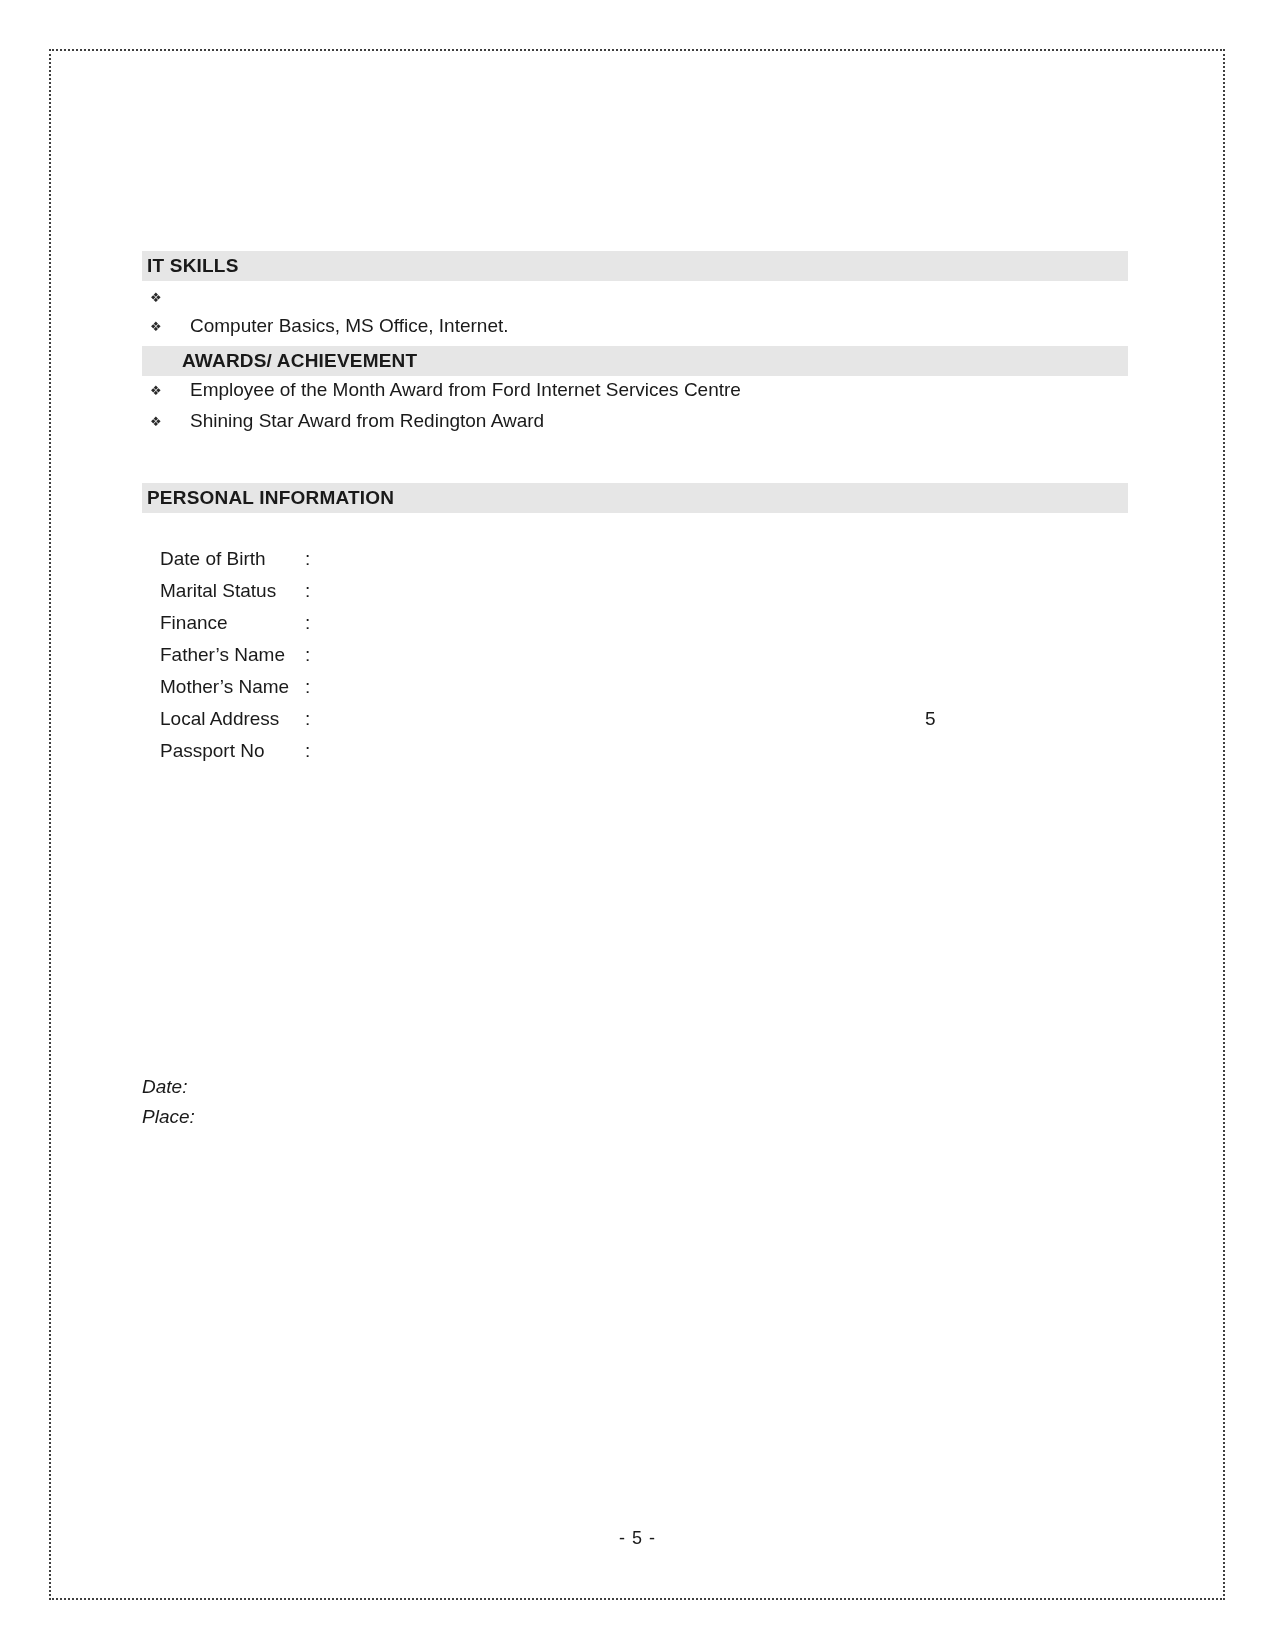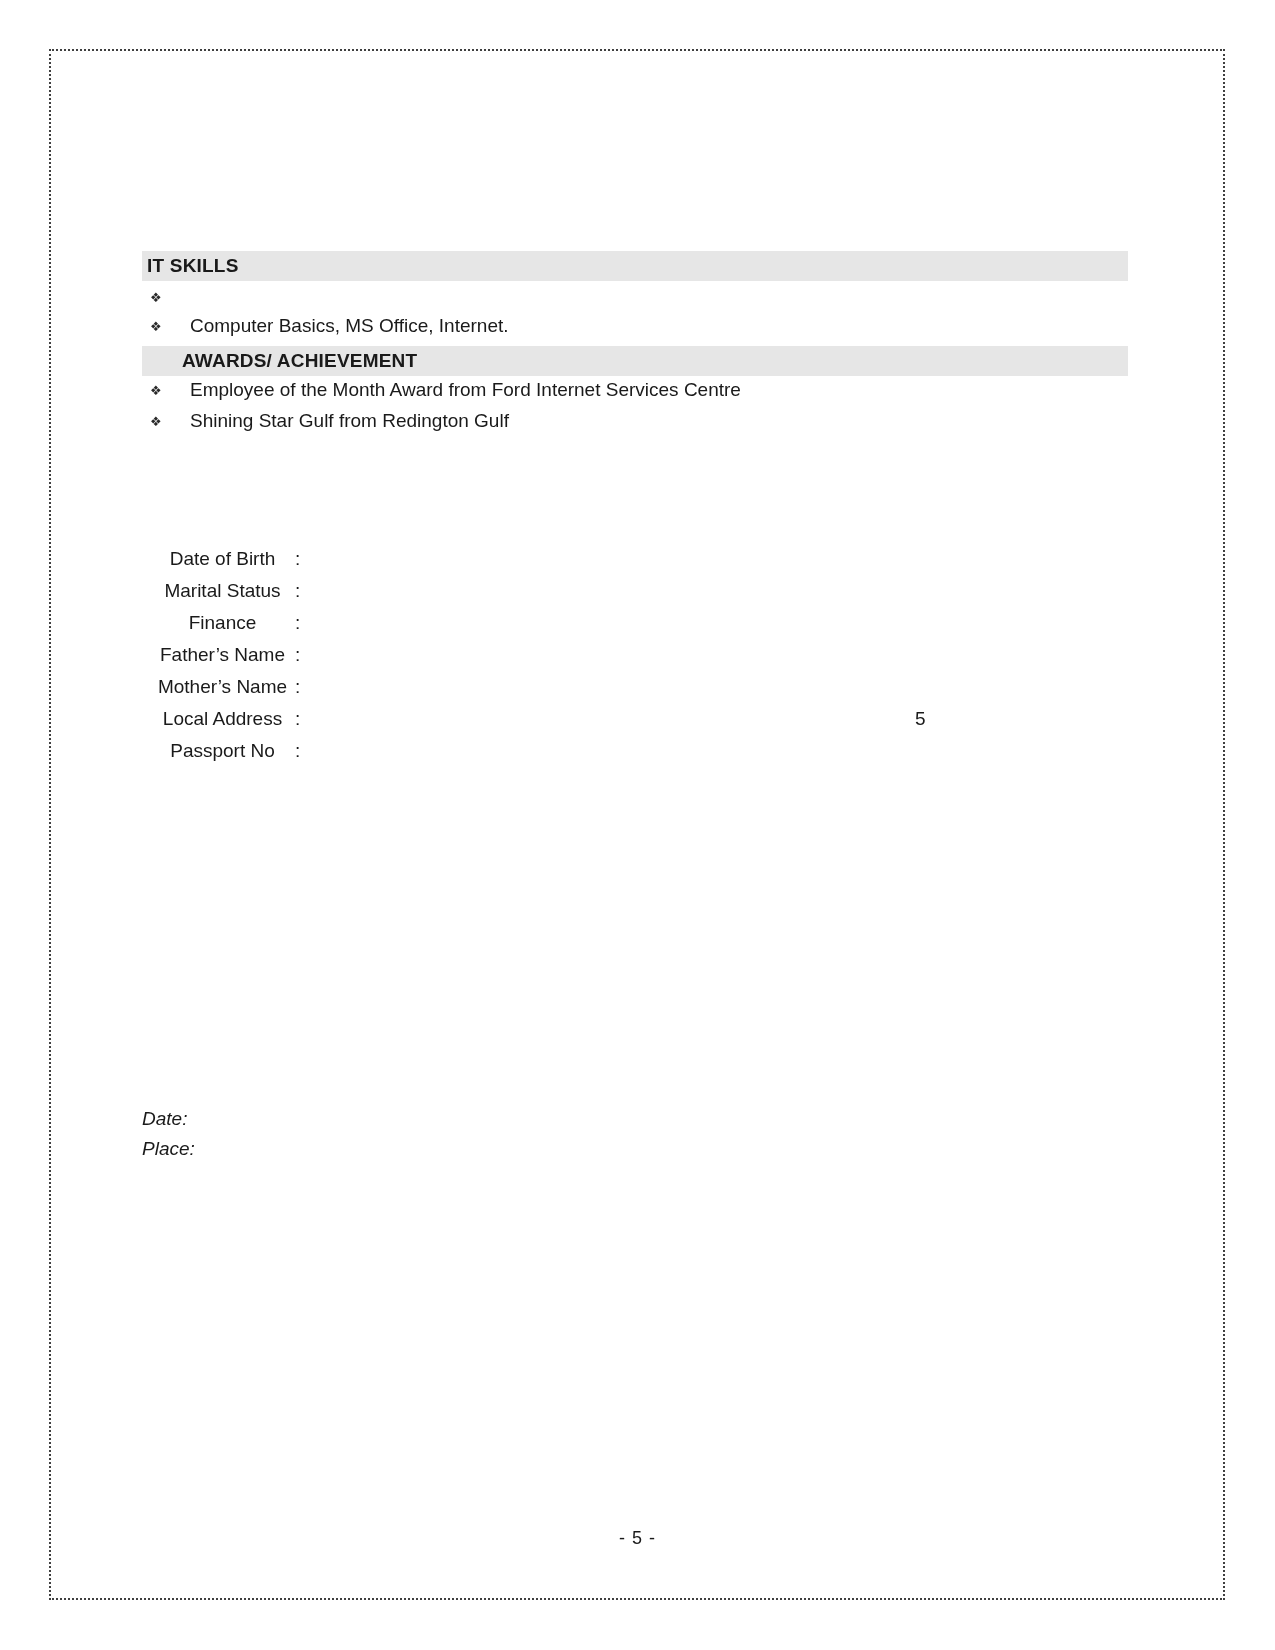--- a/index.html
+++ b/index.html
@@ -40,21 +40,21 @@
     flex:none;
   }
   .bullet-text { margin-left:24px; white-space:nowrap; }
 
   .b-it-1 { top:282px; }
   .b-it-2 { top:311px; }
   .b-aw-1 { top:375px; }
   .b-aw-2 { top:406px; }
 
   .pi-fields {
-    position:absolute; left:150px; top:543px; width:986px;text-align:center;
+    position:absolute; left:160px; top:543px; width:986px;
   }
   .pi-row {
     position:relative; height:32px;
     display:flex; align-items:center;
     font-size:19px;
   }
   .pi-label { min-width:145px; white-space:nowrap; }
   .pi-colon { white-space:pre; }
   .pi-margin-note {
     position:absolute; left:765px; top:0; height:32px;
@@ -62,21 +62,21 @@
     font-size:19px;
   }
 
   .declaration {
     position:absolute; left:142px; top:797px; width:986px; height:28px;
     display:flex; align-items:center;
     font-size:19px; font-style:italic;
     white-space:nowrap;
   }
   .signoff {
-    position:absolute; left:142px; top:1104px;
+    position:absolute; left:142px; top:1072px;
     font-size:19px; font-style:italic;
     line-height:30px;
   }
   .footer {
     position:absolute; left:0; top:1528px; width:1275px;
     text-align:center;
     font-size:18px;
     letter-spacing:1px;
   }
 </style>
@@ -99,23 +99,26 @@
 
   <div class="section-bar bar-awards">
     <span>AWARDS/ ACHIEVEMENT</span>
   </div>
   <div class="bullet-row b-aw-1">
     <span class="bullet-glyph">❖</span>
     <span class="bullet-text">Employee of the Month Award from Ford Internet Services Centre</span>
   </div>
   <div class="bullet-row b-aw-2">
     <span class="bullet-glyph">❖</span>
-    <span class="bullet-text">Shining Star Gulf from Redington Gulf</span>
+    <span class="bullet-text">Shining Star Award from Redington Award</span>
   </div>
 
+  <div class="section-bar bar-pi">
+    <span>PERSONAL INFORMATION</span>
+  </div>
 
   <div class="pi-fields">
     <div class="pi-row">
       <span class="pi-label">Date of Birth</span>
       <span class="pi-colon">:</span>
     </div>
     <div class="pi-row">
       <span class="pi-label">Marital Status</span>
       <span class="pi-colon">:</span>
     </div>

